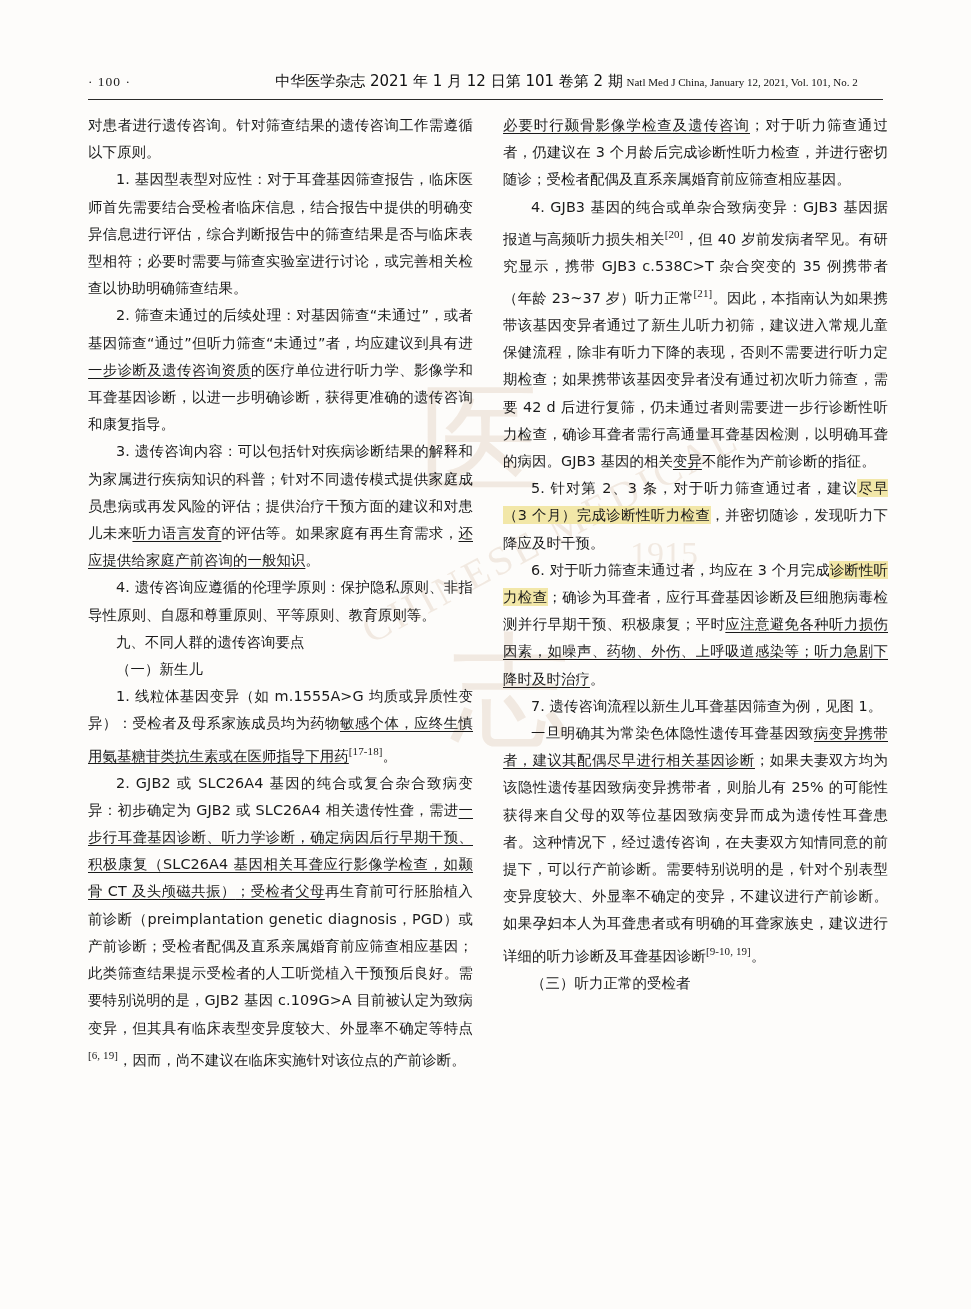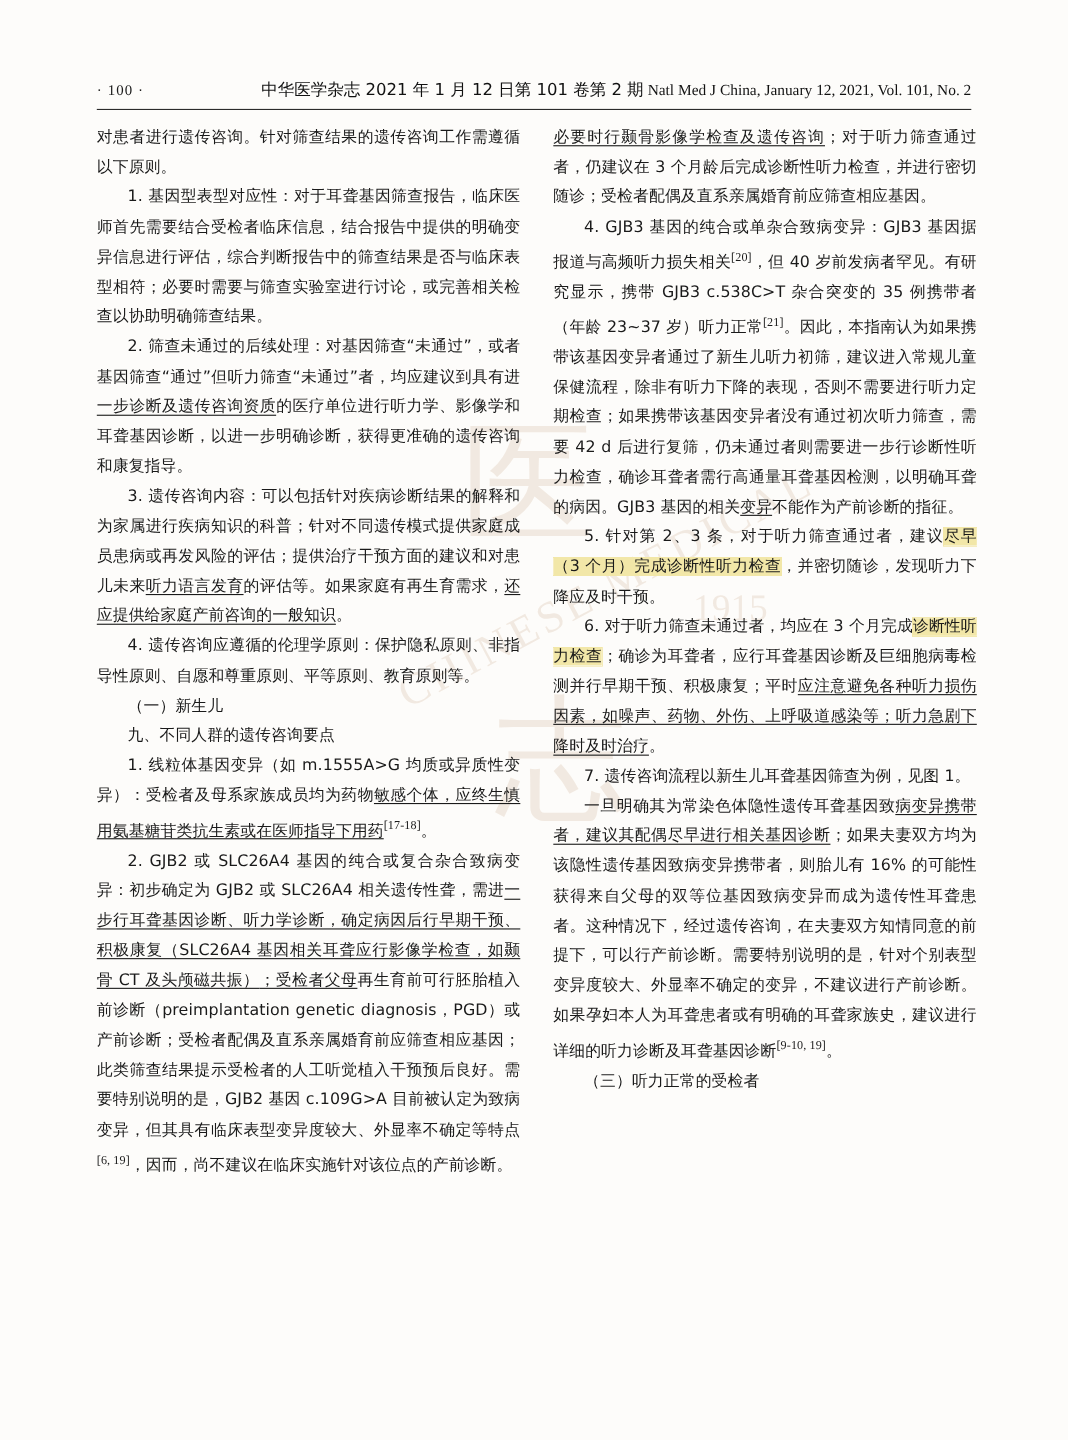--- a/index.html
+++ b/index.html
@@ -61,21 +61,21 @@
     font-size: 14.5px;
     color: #111;
     white-space: nowrap;
   }
   .running-title .cn {
     font-family: "DejaVu Sans", sans-serif;
     font-size: 15px;
   }
   .running-title .en {
     font-family: "Liberation Serif", serif;
-    font-size: 14px;
+    font-size: 11px;
   }
   .rule {
     position: absolute;
     left: 88px;
     top: 99px;
     width: 795px;
     height: 1px;
     background: #2b2b2b;
   }
   .columns {
@@ -139,29 +139,29 @@
   </div>
   <div class="rule"></div>
 
   <div class="columns">
     <div class="col" id="col-left">
         <p><span>对患者进行遗传咨询。针对筛查结果的遗传咨询工作需遵循以下原则。</span></p>
         <p class="ind"><span>1. 基因型表型对应性：对于耳聋基因筛查报告，临床医师首先需要结合受检者临床信息，结合报告中提供的明确变异信息进行评估，综合判断报告中的筛查结果是否与临床表型相符；必要时需要与筛查实验室进行讨论，或完善相关检查以协助明确筛查结果。</span></p>
         <p class="ind"><span>2. 筛查未通过的后续处理：对基因筛查“未通过”，或者基因筛查“通过”但听力筛查“未通过”者，均应建议到具有进</span><span class="u">一步诊断及遗传咨询资质</span><span>的医疗单位进行听力学、影像学和耳聋基因诊断，以进一步明确诊断，获得更准确的遗传咨询和康复指导。</span></p>
         <p class="ind"><span>3. 遗传咨询内容：可以包括针对疾病诊断结果的解释和为家属进行疾病知识的科普；针对不同遗传模式提供家庭成员患病或再发风险的评估；提供治疗干预方面的建议和对患儿未来</span><span class="u">听力语言发育</span><span>的评估等。如果家庭有再生育需求，</span><span class="u">还应提供给家庭产前咨询的一般知识</span><span>。</span></p>
         <p class="ind"><span>4. 遗传咨询应遵循的伦理学原则：保护隐私原则、非指导性原则、自愿和尊重原则、平等原则、教育原则等。</span></p>
+        <p class="ind"><span>九、不同人群的遗传咨询要点</span></p>
         <p class="ind"><span>（一）新生儿</span></p>
-        <p class="ind"><span>九、不同人群的遗传咨询要点</span></p>
         <p class="ind"><span>1. 线粒体基因变异（如 m.1555A&gt;G 均质或异质性变异）：受检者及母系家族成员均为药物</span><span class="u">敏感个体，应终生慎用氨基糖苷类抗生素或在医师指导下用药</span><sup>[17-18]</sup><span>。</span></p>
         <p class="ind"><span>2. GJB2 或 SLC26A4 基因的纯合或复合杂合致病变异：初步确定为 GJB2 或 SLC26A4 相关遗传性聋，需进</span><span class="u">一步行耳聋基因诊断、听力学诊断，确定病因后行早期干预、积极康复（SLC26A4 基因相关耳聋应行影像学检查，如颞骨 CT 及头颅磁共振）</span><span class="u">；受检者父母</span><span>再生育前可行胚胎植入前诊断（preimplantation genetic diagnosis，PGD）或产前诊断；受检者配偶及直系亲属婚育前应筛查相应基因；此类筛查结果提示受检者的人工听觉植入干预预后良好。需要特别说明的是，GJB2 基因 c.109G&gt;A 目前被认定为致病变异，但其具有临床表型变异度较大、外显率不确定等特点</span><sup>[6, 19]</sup><span>，因而，尚不建议在临床实施针对该位点的产前诊断。</span></p>
       </div>
     <div class="col" id="col-right">
         <p><span class="u">必要时行颞骨影像学检查及遗传咨询</span><span>；对于听力筛查通过者，仍建议在 3 个月龄后完成诊断性听力检查，并进行密切随诊；受检者配偶及直系亲属婚育前应筛查相应基因。</span></p>
         <p class="ind"><span>4. GJB3 基因的纯合或单杂合致病变异：GJB3 基因据报道与高频听力损失相关</span><sup>[20]</sup><span>，但 40 岁前发病者罕见。有研究显示，携带 GJB3 c.538C&gt;T 杂合突变的 35 例携带者（年龄 23~37 岁）听力正常</span><sup>[21]</sup><span>。因此，本指南认为如果携带该基因变异者通过了新生儿听力初筛，建议进入常规儿童保健流程，除非有听力下降的表现，否则不需要进行听力定期检查；如果携带该基因变异者没有通过初次听力筛查，需要 42 d 后进行复筛，仍未通过者则需要进一步行诊断性听力检查，确诊耳聋者需行高通量耳聋基因检测，以明确耳聋的病因。GJB3 基因的相关</span><span class="u">变异</span><span>不能作为产前诊断的指征。</span></p>
         <p class="ind"><span>5. 针对第 2、3 条，对于听力筛查通过者，建议</span><span class="hl">尽早（3 个月）完成诊断性听力检查</span><span>，并密切随诊，发现听力下降应及时干预。</span></p>
         <p class="ind"><span>6. 对于听力筛查未通过者，均应在 3 个月完成</span><span class="hl">诊断性听力检查</span><span>；确诊为耳聋者，应行耳聋基因诊断及巨细胞病毒检测并行早期干预、积极康复；平时</span><span class="u">应注意避免各种听力损伤因素，如噪声、药物、外伤、上呼吸道感染等；听力急剧下降时及时治疗</span><span>。</span></p>
         <p class="ind"><span>7. 遗传咨询流程以新生儿耳聋基因筛查为例，见图 1。</span></p>
-        <p class="ind"><span>一旦明确其为常染色体隐性遗传耳聋基因致</span><span class="u">病变异携带者，建议其配偶尽早进行相关基因诊断</span><span>；如果夫妻双方均为该隐性遗传基因致病变异携带者，则胎儿有 16% 的可能性获得来自父母的双等位基因致病变异而成为遗传性耳聋患者。这种情况下，经过遗传咨询，在夫妻双方知情同意的前提下，可以行产前诊断。需要特别说明的是，针对个别表型变异度较大、外显率不确定的变异，不建议进行产前诊断。如果孕妇本人为耳聋患者或有明确的耳聋家族史，建议进行详细的听力诊断及耳聋基因诊断</span><sup>[9-10, 19]</sup><span>。</span></p>
+        <p class="ind"><span>一旦明确其为常染色体隐性遗传耳聋基因致</span><span class="u">病变异携带者，建议其配偶尽早进行相关基因诊断</span><span>；如果夫妻双方均为该隐性遗传基因致病变异携带者，则胎儿有 25% 的可能性获得来自父母的双等位基因致病变异而成为遗传性耳聋患者。这种情况下，经过遗传咨询，在夫妻双方知情同意的前提下，可以行产前诊断。需要特别说明的是，针对个别表型变异度较大、外显率不确定的变异，不建议进行产前诊断。如果孕妇本人为耳聋患者或有明确的耳聋家族史，建议进行详细的听力诊断及耳聋基因诊断</span><sup>[9-10, 19]</sup><span>。</span></p>
         <p class="ind"><span>（三）听力正常的受检者</span></p>
       </div>
   </div>
 
 </div>
 
 </body></html>

